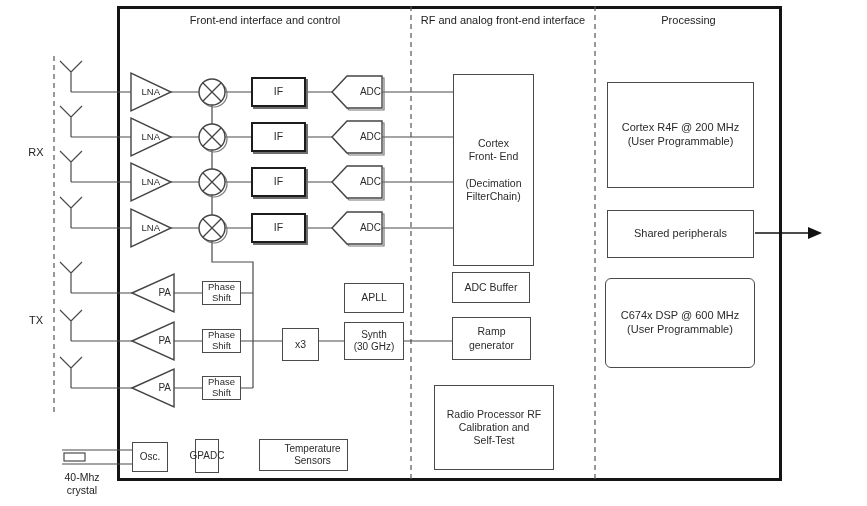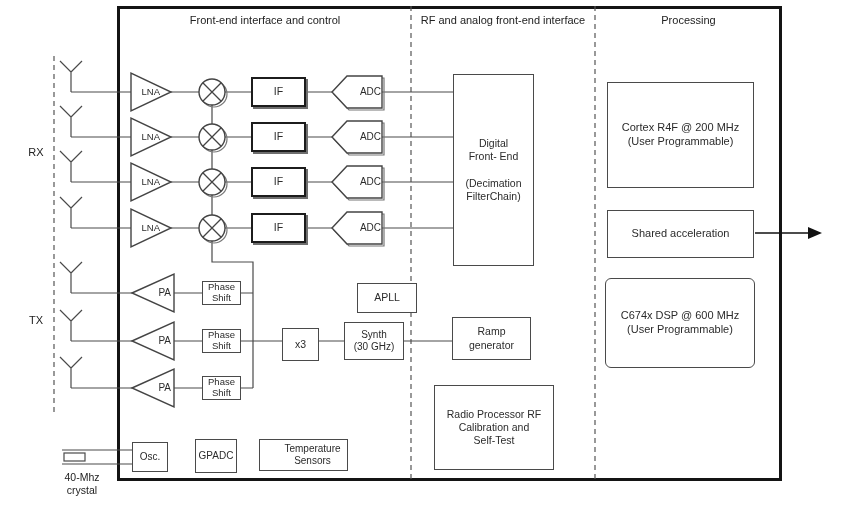--- a/index.html
+++ b/index.html
@@ -166,42 +166,43 @@
   <div class="block heavy" style="left:237px;top:213px;width:55px;height:30px;">IF</div>
 
   <div class="block" style="left:188px;top:281px;width:39px;height:24px;font-size:9.5px;line-height:1.15;">Phase
 Shift</div>
   <div class="block" style="left:188px;top:329px;width:39px;height:24px;font-size:9.5px;line-height:1.15;">Phase
 Shift</div>
   <div class="block" style="left:188px;top:376px;width:39px;height:24px;font-size:9.5px;line-height:1.15;">Phase
 Shift</div>
 
   <div class="block" style="left:268px;top:328px;width:37px;height:33px;">x3</div>
-  <div class="block" style="left:343px;top:283px;width:60px;height:30px;">APLL</div>
+  <div class="block" style="left:330px;top:283px;width:60px;height:30px;">APLL</div>
   <div class="block" style="left:330px;top:322px;width:60px;height:38px;font-size:10px;line-height:1.2;">Synth
 (30 GHz)</div>
 
-  <div class="block" style="left:439px;top:74px;width:81px;height:192px;">Digital
+  <div class="block" style="left:439px;top:74px;width:81px;height:192px;">Cortex
 Front- End
 
 (Decimation
 FilterChain)</div>
+  <div class="block" style="left:438px;top:272px;width:78px;height:31px;">ADC Buffer</div>
   <div class="block" style="left:438px;top:317px;width:79px;height:43px;">Ramp
 generator</div>
   <div class="block" style="left:420px;top:385px;width:120px;height:85px;">Radio Processor RF
 Calibration and
 Self-Test</div>
 
   <div class="block" style="left:593px;top:82px;width:147px;height:106px;font-size:11px;">Cortex R4F @ 200 MHz
 (User Programmable)</div>
-  <div class="block" style="left:593px;top:210px;width:147px;height:48px;font-size:11px;">Shared acceleration</div>
+  <div class="block" style="left:593px;top:210px;width:147px;height:48px;font-size:11px;">Shared peripherals</div>
   <div class="block" style="left:591px;top:278px;width:150px;height:90px;font-size:11px;border-radius:6px;">C674x DSP @ 600 MHz
 (User Programmable)</div>
 
   <div class="block" style="left:118px;top:442px;width:36px;height:30px;font-size:10px;">Osc.</div>
-  <div class="block" style="left:181px;top:439px;width:42px;height:34px;font-size:10px;">GPADC</div>
+  <div class="block" style="left:181px;top:439px;width:24px;height:34px;font-size:10px;">GPADC</div>
   <div class="block" style="left:245px;top:439px;width:89px;height:32px;font-size:10px;line-height:1.2;padding-left:18px;">Temperature
 Sensors</div>
 
   <div class="ext-label" style="left:42px;top:471px;width:52px;text-align:center;line-height:1.25;">40-Mhz
 crystal</div>
 
 </div>
 
 </body></html>

